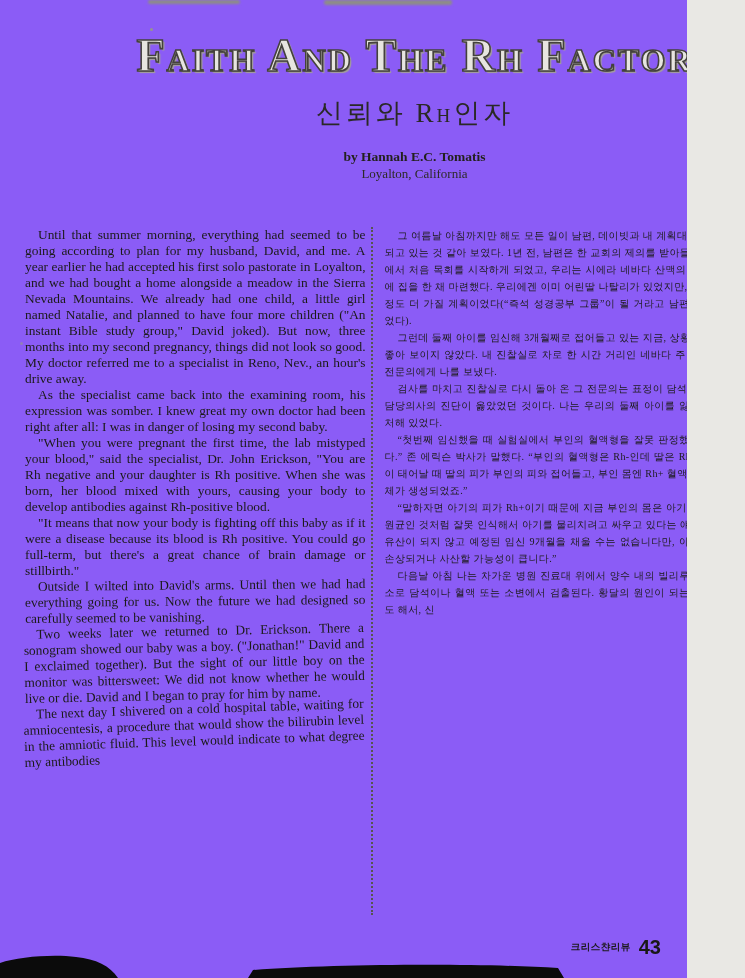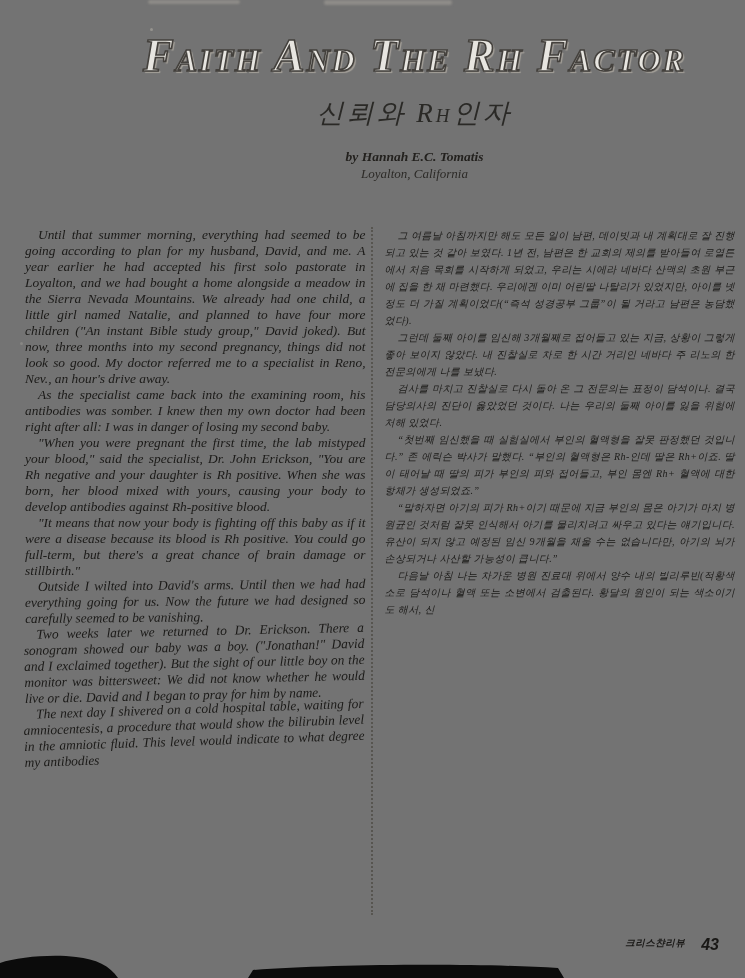--- a/index.html
+++ b/index.html
@@ -1,23 +1,22 @@
 <!DOCTYPE html>
 <html><head>
 <meta charset="utf-8">
 <style>
   html,body{margin:0;padding:0;background:#e9e8e4;}
   .page{
     position:relative;
-    width:745px;height:978px;
-    background:#737373;
+    width:687px;height:978px;
+    background:#8b5cf6;
     overflow:hidden;
     font-family:"Liberation Serif", serif;
     color:#1b1a18;
-    font-style:italic;
   }
   
   .header{
     position:absolute;
     top:30px;left:42px;width:745px;
     text-align:center;
   }
   .title{
     margin:0;
     font-family:"Liberation Serif", serif;
@@ -96,26 +95,26 @@
     white-space:nowrap;
     color:#191816;
   }
   .journal{
     font-family:"Liberation Sans",sans-serif;
     font-weight:bold;
     font-size:9.5px;
     letter-spacing:0.5px;
     position:relative;
     top:-4px;
-    margin-right:16px;
+    margin-right:8px;
   }
   .pagenum{
     font-family:"Liberation Sans",sans-serif;
     font-weight:bold;
-    font-size:16px;
+    font-size:20px;
   }
   
   .top-smudge{
     position:absolute;top:0;height:4px;
     background:#8e8c88;border-radius:2px;filter:blur(1px);
   }
   .smudge-1{left:148px;width:92px;}
   .smudge-2{left:324px;width:128px;height:5px;}
   .speck{
     position:absolute;width:3px;height:3px;border-radius:50%;
@@ -141,21 +140,21 @@
   <header class="header">
     <h1 class="title">Faith And The Rh Factor</h1>
     <div class="subtitle">신뢰와 Rh인자</div>
     <div class="byline">by Hannah E.C. Tomatis</div>
     <div class="byline-location">Loyalton, California</div>
   </header>
 
   <div class="columns">
     <div class="col col-en">
         <p class="para-en">Until that summer morning, everything had seemed to be going according to plan for my husband, David, and me. A year earlier he had accepted his first solo pastorate in Loyalton, and we had bought a home alongside a meadow in the Sierra Nevada Mountains. We already had one child, a little girl named Natalie, and planned to have four more children ("An instant Bible study group," David joked). But now, three months into my second pregnancy, things did not look so good. My doctor referred me to a specialist in Reno, Nev., an hour's drive away.</p>
-        <p class="para-en">As the specialist came back into the examining room, his antibodies was somber. I knew then my own doctor had been right after all: I was in danger of losing my second baby.</p>
+        <p class="para-en">As the specialist came back into the examining room, his expression was somber. I knew great my own doctor had been right after all: I was in danger of losing my second baby.</p>
         <p class="para-en">"When you were pregnant the first time, the lab mistyped your blood," said the specialist, Dr. John Erickson, "You are Rh negative and your daughter is Rh positive. When she was born, her blood mixed with yours, causing your body to develop antibodies against Rh-positive blood.</p>
         <p class="para-en">"It means that now your body is fighting off this baby as if it were a disease because its blood is Rh positive. You could go full-term, but there's a great chance of brain damage or stillbirth."</p>
         <p class="para-en">Outside I wilted into David's arms. Until then we had had everything going for us. Now the future we had designed so carefully seemed to be vanishing.</p>
         <p class="para-en">Two weeks later we returned to Dr. Erickson. There a sonogram showed our baby was a boy. ("Jonathan!" David and I exclaimed together). But the sight of our little boy on the monitor was bittersweet: We did not know whether he would live or die. David and I began to pray for him by name.</p>
         <p class="para-en">The next day I shivered on a cold hospital table, waiting for amniocentesis, a procedure that would show the bilirubin level in the amniotic fluid. This level would indicate to what degree my antibodies</p>
       </div>
     <div class="divider"></div>
     <div class="col col-ko">
         <p class="para-ko">그 여름날 아침까지만 해도 모든 일이 남편, 데이빗과 내 계획대로 잘 진행되고 있는 것 같아 보였다. 1년 전, 남편은 한 교회의 제의를 받아들여 로열튼에서 처음 목회를 시작하게 되었고, 우리는 시에라 네바다 산맥의 초원 부근에 집을 한 채 마련했다. 우리에겐 이미 어린딸 나탈리가 있었지만, 아이를 넷 정도 더 가질 계획이었다(“즉석 성경공부 그룹”이 될 거라고 남편은 농담했었다).</p>
         <p class="para-ko">그런데 둘째 아이를 임신해 3개월째로 접어들고 있는 지금, 상황이 그렇게 좋아 보이지 않았다. 내 진찰실로 차로 한 시간 거리인 네바다 주 리노의 한 전문의에게 나를 보냈다.</p>

